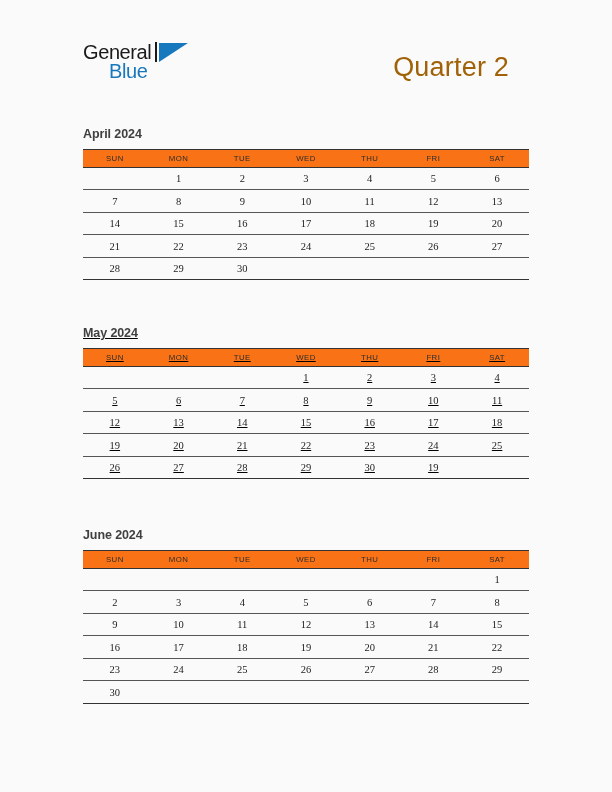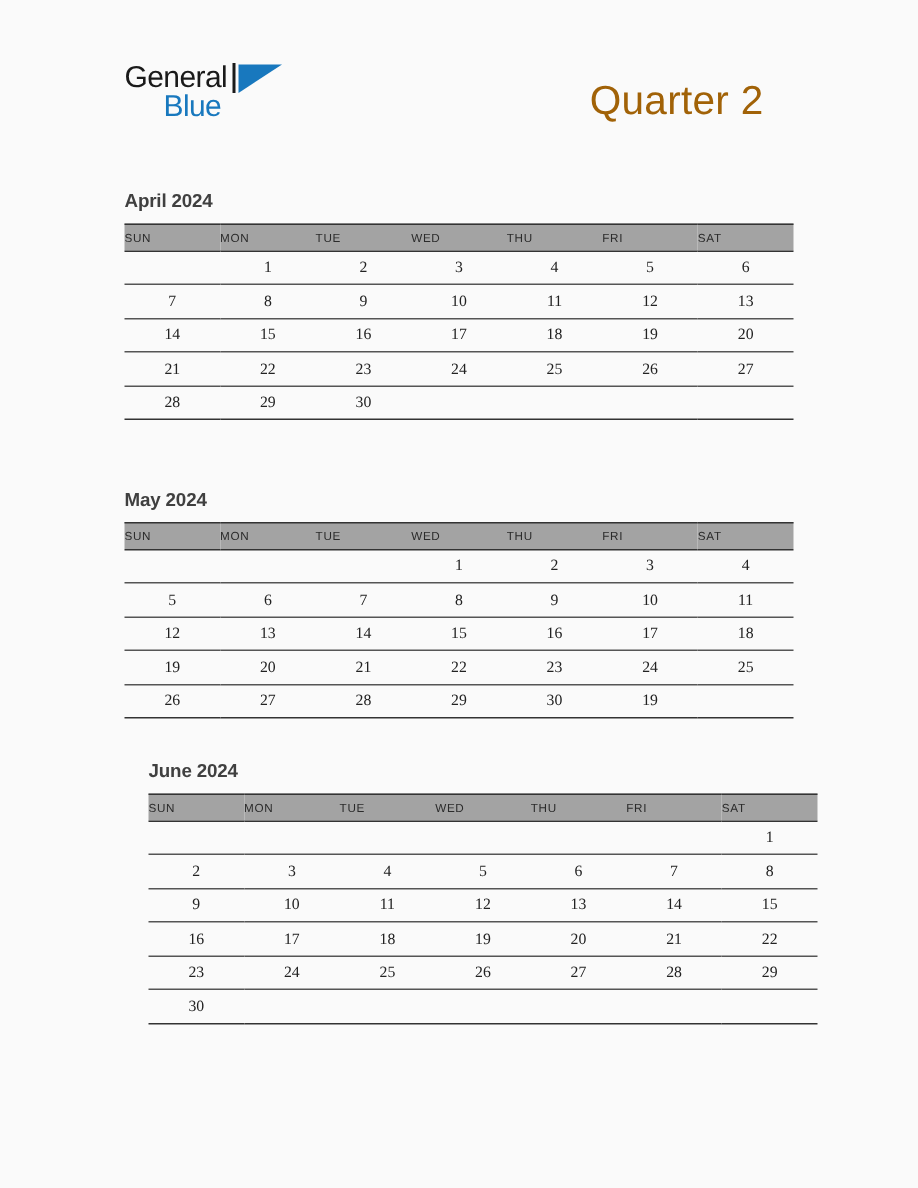--- a/index.html
+++ b/index.html
@@ -84,47 +84,47 @@
     white-space: nowrap;
   }
 
   
   .month {
     position: absolute;
     left: 83px;
     width: 446px;
   }
   #month-0 { top: 128px; }
-  #month-1 { top: 327px; }
-  #month-2 { top: 508px; margin-left: 16px; }
+  #month-1 { top: 327px; text-decoration: underline; }
+  #month-2 { top: 529px; }
 
   .month-label {
     font-family: "Liberation Sans", sans-serif;
     font-size: 12.5px;
     font-weight: bold;
     color: #404040;
     letter-spacing: -0.1px;
     margin-bottom: 7px;
     line-height: 1.1;
   }
 
   table.cal {
     border-collapse: collapse;
     width: 446px;
     table-layout: fixed;
   }
   table.cal th {
-    background: #a3a3a3;
+    background: #f97316;
     font-family: "Liberation Sans", sans-serif;
     font-size: 7.8px;
     font-weight: normal;
     color: #2b2b2b;
     letter-spacing: 0.45px;
     height: 17px;
-    text-align: left;
+    text-align: center;
     border-top: 1px solid #333333;
     border-bottom: 1px solid #333333;
     padding: 0;
   }
   table.cal td {
     font-family: "Liberation Serif", serif;
     font-size: 10.5px;
     color: #222222;
     text-align: center;
     height: 21.5px;

